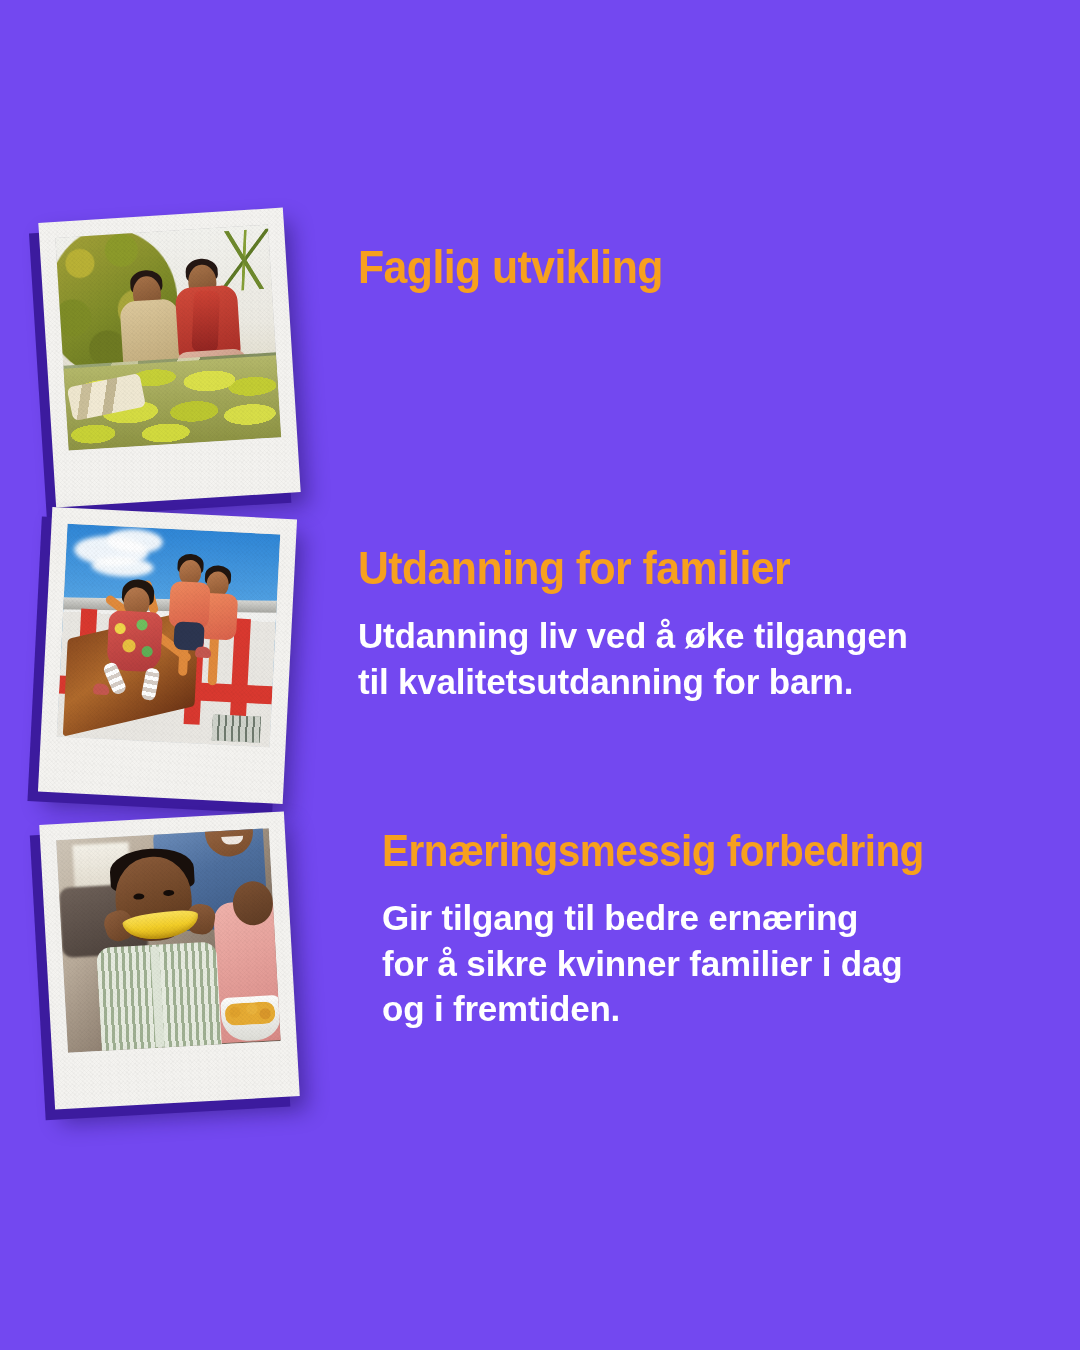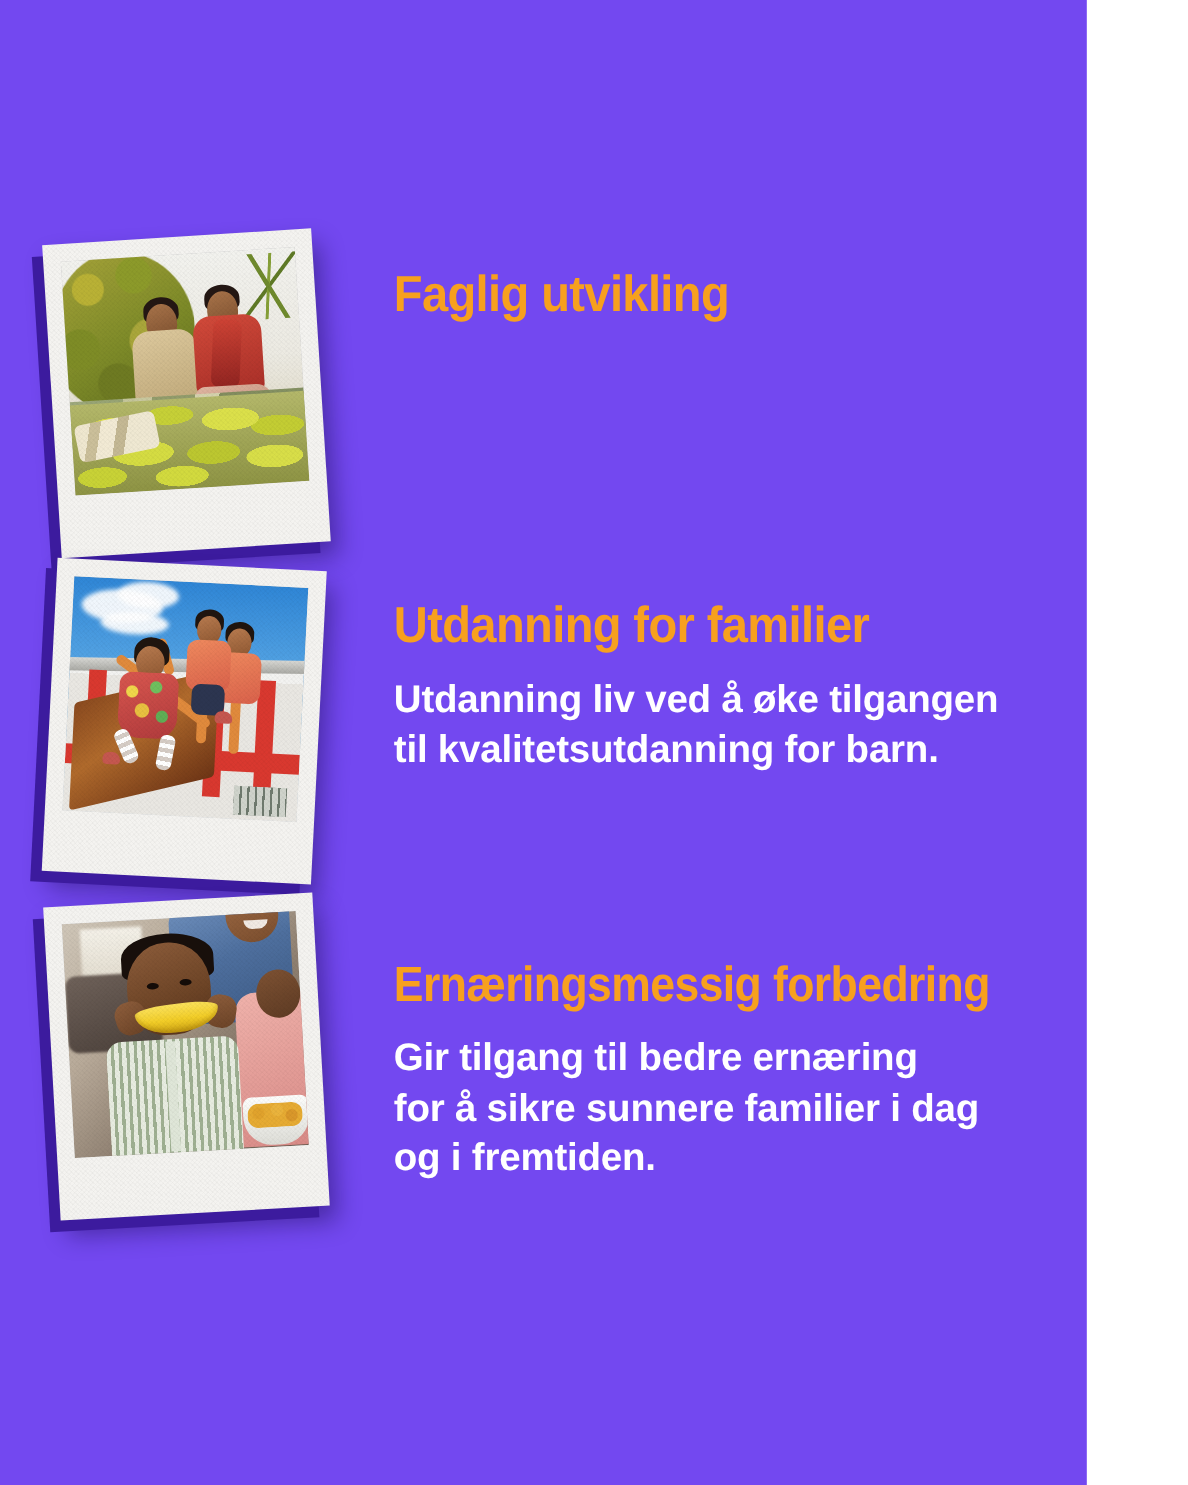--- a/index.html
+++ b/index.html
@@ -7,21 +7,21 @@
     padding: 0;
   }
   body {
     width: 1080px;
     height: 1350px;
     overflow: hidden;
     font-family: "Liberation Sans", sans-serif;
   }
   .poster {
     position: relative;
-    width: 988px;
+    width: 1080px;
     height: 1350px;
     background: #7348f0;
     overflow: hidden;
   }
 
   
   .photo-stack {
     position: absolute;
     left: 0;
     top: 0;
@@ -325,21 +325,21 @@
     top: 0;
     width: 700px;
     height: 1350px;
   }
   .block {
     position: absolute;
     left: 0;
   }
   #block-1 { top: 244px; }
   #block-2 { top: 545px; }
-  #block-3 { top: 872px; }
+  #block-3 { top: 828px; margin-left: 24px; }
 
   .block-heading {
     margin: 0;
     color: #f7a01e;
     font-family: "Liberation Sans Narrow", "Liberation Sans", sans-serif;
     font-weight: 700;
     font-size: 46px;
     line-height: 1.0;
     letter-spacing: -0.6px;
     transform: scaleX(0.93);
@@ -486,18 +486,18 @@
 
     <div class="block" id="block-2">
       <h2 class="block-heading">Utdanning for familier</h2>
       <p class="block-body">Utdanning liv ved å øke tilgangen
 til kvalitetsutdanning for barn.</p>
     </div>
 
     <div class="block" id="block-3">
       <h2 class="block-heading">Ernæringsmessig forbedring</h2>
       <p class="block-body">Gir tilgang til bedre ernæring
-for å sikre sunnere familier i dag
+for å sikre kvinner familier i dag
 og i fremtiden.</p>
     </div>
 
   </div>
 </div>
 
 </body></html>

